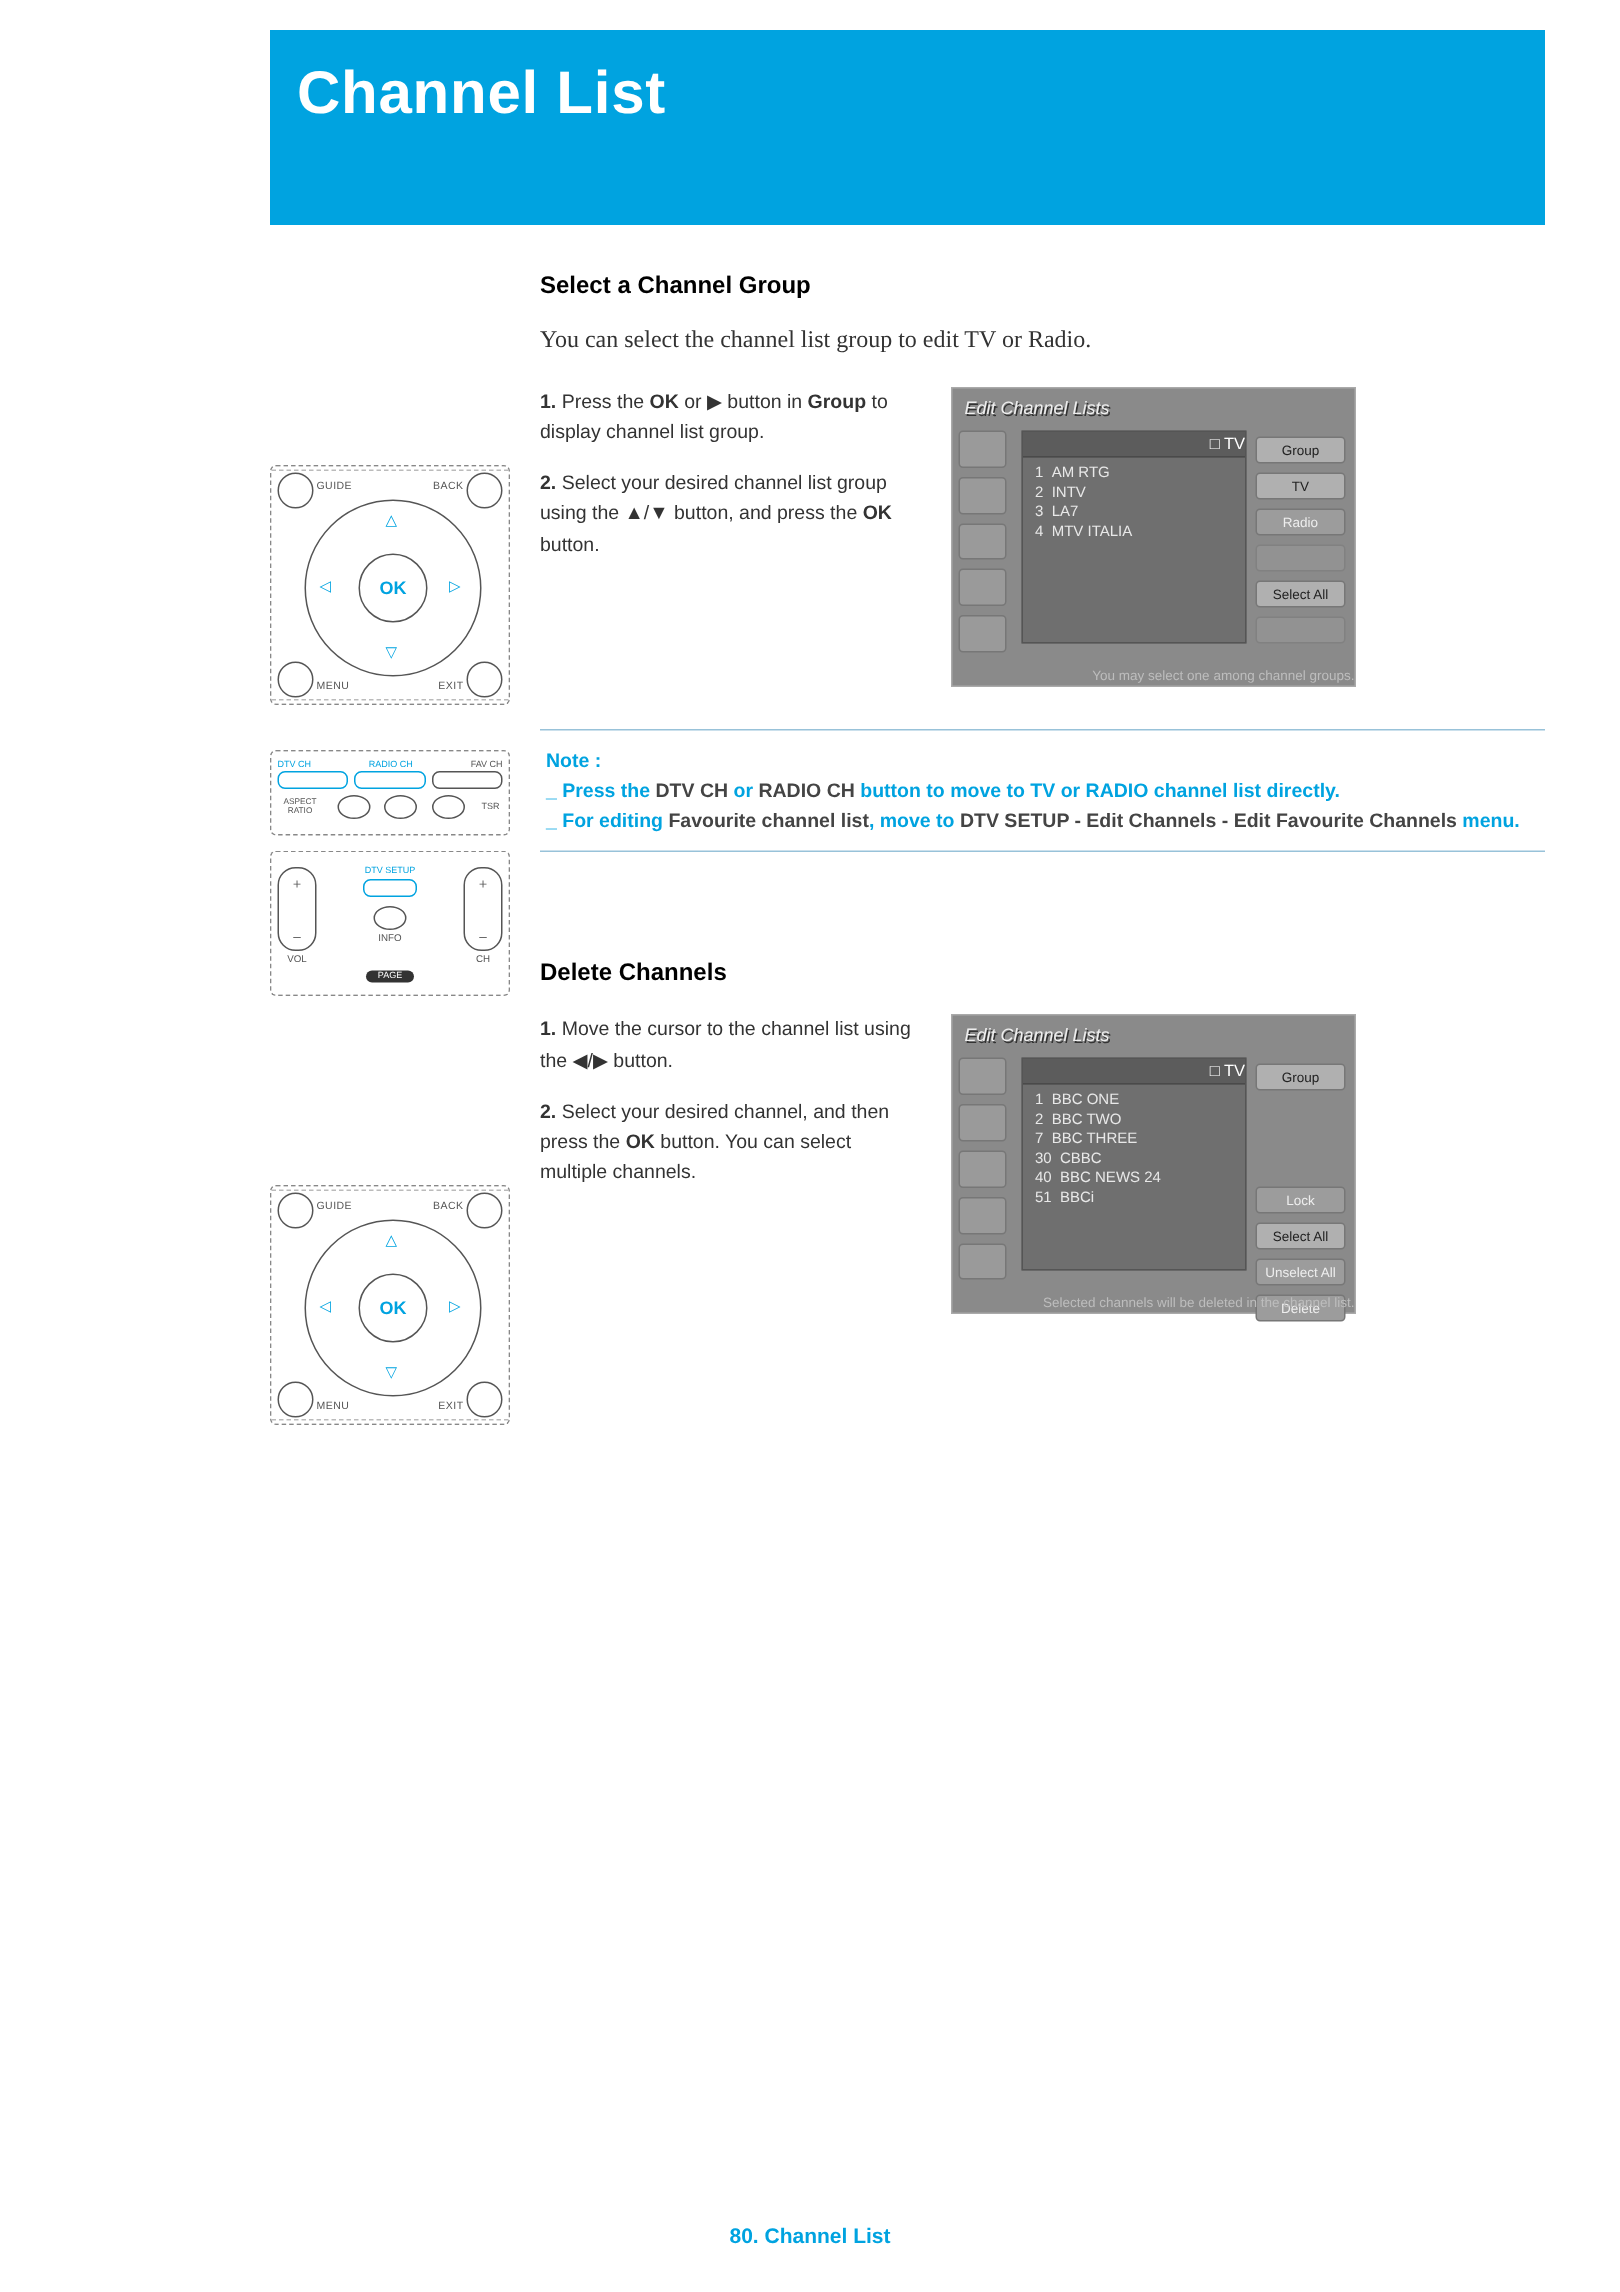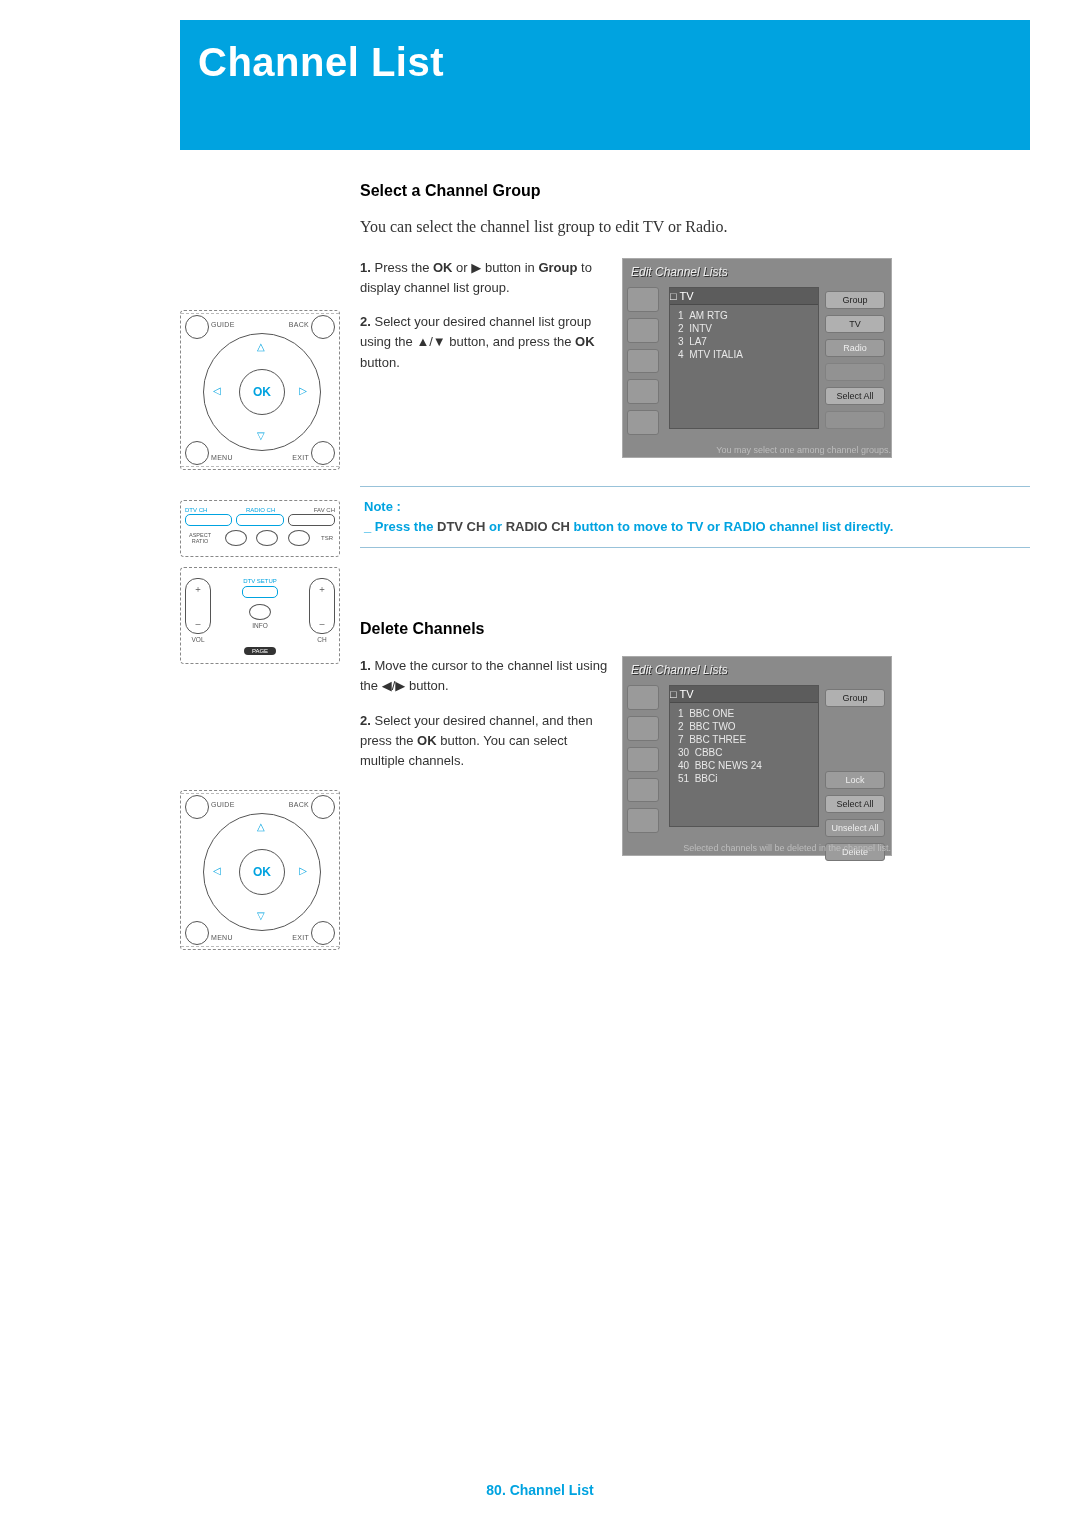--- a/index.html
+++ b/index.html
@@ -2,21 +2,21 @@
 <html><head>
 <meta charset="utf-8">
 <style>
   html, body { margin:0; padding:0; background:#fff; font-family: Verdana, Arial, sans-serif; color:#333; }
   .page { width:1080px; min-height:1528px; position:relative; box-sizing:border-box; padding:20px 50px 60px 180px; }
   .banner { position:relative; background:#00a3e0; height:130px; margin-bottom:32px; }
   .banner h1 { margin:0; padding:20px 0 0 18px; font-size:40px; font-weight:bold; color:#fff; font-family:Verdana, Arial, sans-serif; letter-spacing:.5px; }
   .content { margin-left:180px; }
   .h2 { font-weight:bold; color:#000000; font-size:16px; margin:6px 0 18px 0; }
   .intro { font-family:Liberation Serif, serif; font-size:16px; color:#333; margin:0 0 22px 0; }
-  .row { display:flex; align-items:flex-start; gap:12px; }
+  .row { display:flex; align-items:flex-start; gap:24px; }
   .steps { flex:0 0 250px; font-size:13px; line-height:1.55; }
   .steps ol { margin:0; padding:0; list-style:none; }
   .steps li { margin-bottom:14px; }
   .steps .n { font-weight:bold; }
   .bold { font-weight:bold; }
   .tri { font-family:Arial, sans-serif; }
 
   
   .note-block { margin:10px 0 0 0; border-top:1px solid #98c2d9; border-bottom:1px solid #98c2d9; padding:10px 4px; font-size:13px; color:#00a3e0; font-weight:bold; line-height:1.55; }
   .note-block .grey { color:#444; font-weight:bold; }
@@ -50,21 +50,21 @@
   .midcol .mpill { width:34px; height:10px; border:1px solid #00a3e0; border-radius:5px; margin:0 auto 6px auto; }
   .pagepill { display:inline-block; background:#333; color:#fff; border-radius:7px; padding:1px 8px; font-size:6px; margin-top:4px; }
   .vlbl { font-size:6.5px; text-align:center; margin-top:2px; }
 
   
   .shot { flex:0 0 270px; height:200px; border:1px solid #aaa; background:#8a8a8a; color:#d8d8d8; font-size:11px; position:relative; box-sizing:border-box; }
   .shot .title { position:absolute; left:8px; top:6px; color:#eee; font-style:italic; font-size:12px; text-shadow:1px 1px #333; }
   .shot .iconcol { position:absolute; left:4px; top:28px; bottom:22px; width:36px; display:flex; flex-direction:column; gap:6px; }
   .shot .iconcol div { width:30px; height:26px; background:#9a9a9a; border:1px solid #777; border-radius:3px; }
   .shot .listbox { position:absolute; left:46px; top:28px; right:72px; height:140px; background:#6f6f6f; border:1px solid #555; }
-  .shot .listhead { background:#5c5c5c; text-align:left; padding:2px 0; font-size:11px; color:#fff; border-bottom:1px solid #4a4a4a; }
+  .shot .listhead { background:#5c5c5c; text-align:right; padding:2px 0; font-size:11px; color:#fff; border-bottom:1px solid #4a4a4a; }
   .shot .listbody { padding:4px 8px; }
   .shot .listbody div { font-size:10px; color:#e8e8e8; padding:1px 0; white-space:nowrap; }
   .shot .sidebtns { position:absolute; right:6px; top:32px; width:60px; display:flex; flex-direction:column; gap:6px; }
   .sidebtn { background:#9c9c9c; border:1px solid #777; border-radius:3px; text-align:center; font-size:9px; padding:3px 0; color:#eee; }
   .sidebtn.sel { background:#b0b0b0; color:#222; }
   .sidebtn.dim { opacity:.45; }
   .shot .hint { position:absolute; left:0; right:0; bottom:2px; text-align:right; font-size:9px; color:#bdbdbd; }
 
   .section2 { margin-top:72px; }
 
@@ -214,20 +214,23 @@
         </div>
         <div class="hint">You may select one among channel groups.</div>
       </div>
     </div>
 
     <div class="note-block" style="margin-top:28px">
       <div>Note :</div>
       <div>
         <span>_  Press the </span><span class="grey">DTV CH</span><span> or </span><span class="grey">RADIO CH</span><span> button to move to TV or RADIO channel list directly.</span>
       </div>
+      <div>
+        <span>_  For editing </span><span class="grey">Favourite channel list</span><span>, move to </span><span class="grey">DTV SETUP - Edit Channels - Edit Favourite Channels</span><span> menu.</span>
+      </div>
     </div>
 
     <div class="section2">
       <div class="h2">Delete Channels</div>
 
       <div class="row">
         <div class="steps">
           <ol>
             <li>
               <span class="n">1.</span>

